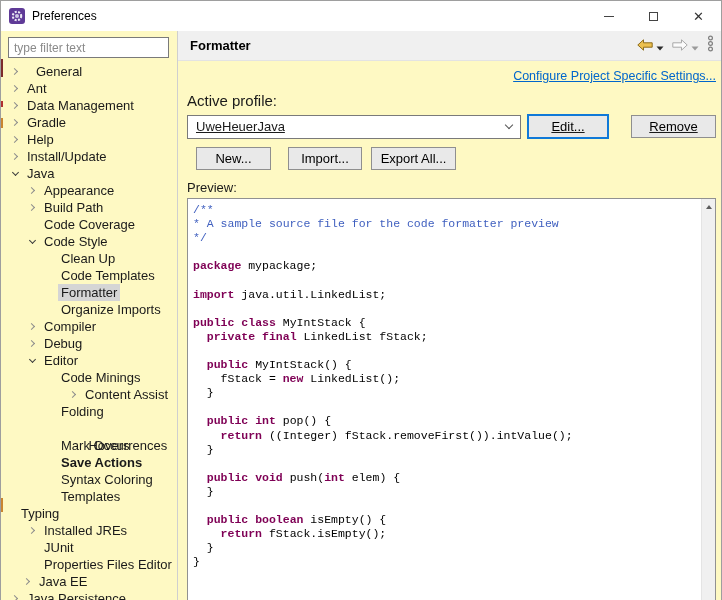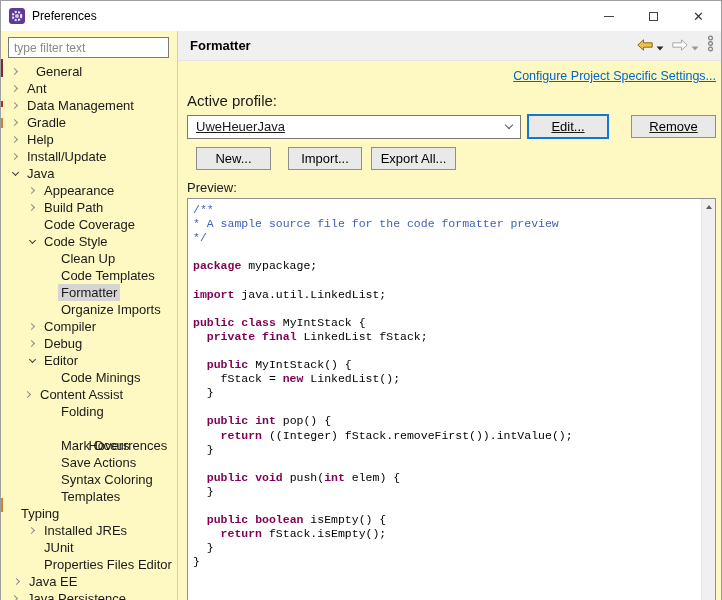--- a/index.html
+++ b/index.html
@@ -194,39 +194,39 @@
           <div class="tree-row" style="padding-left: 23px;">
             <span class="chev-box">
               <span class="chev expanded"></span>
             </span>
             <span class="tree-label">Editor</span>
           </div>
           <div class="tree-row" style="padding-left: 40px;">
             <span class="chev-box"></span>
             <span class="tree-label">Code Minings</span>
           </div>
-          <div class="tree-row" style="padding-left: 19px;">
+          <div class="tree-row" style="padding-left: 64px;">
             <span class="chev-box">
               <span class="chev collapsed"></span>
             </span>
             <span class="tree-label">Content Assist</span>
           </div>
           <div class="tree-row" style="padding-left: 40px;">
             <span class="chev-box"></span>
             <span class="tree-label">Folding</span>
           </div>
           <div class="tree-row" style="padding-left: 40px; flex-direction: column;">
             <span class="chev-box"></span>
             <span class="tree-label">Hovers</span>
           </div>
           <div class="tree-row" style="padding-left: 40px;">
             <span class="chev-box"></span>
             <span class="tree-label">Mark Occurrences</span>
           </div>
-          <div class="tree-row" style="padding-left: 40px;">
+          <div class="tree-row" style="padding-left: 40px; font-weight: bold;">
             <span class="chev-box"></span>
             <span class="tree-label">Save Actions</span>
           </div>
           <div class="tree-row" style="padding-left: 40px;">
             <span class="chev-box"></span>
             <span class="tree-label">Syntax Coloring</span>
           </div>
           <div class="tree-row" style="padding-left: 40px;">
             <span class="chev-box"></span>
             <span class="tree-label">Templates</span>
@@ -242,21 +242,21 @@
             <span class="tree-label">Installed JREs</span>
           </div>
           <div class="tree-row" style="padding-left: 23px;">
             <span class="chev-box"></span>
             <span class="tree-label">JUnit</span>
           </div>
           <div class="tree-row" style="padding-left: 23px;">
             <span class="chev-box"></span>
             <span class="tree-label">Properties Files Editor</span>
           </div>
-          <div class="tree-row" style="padding-left: 8px; align-items: center;">
+          <div class="tree-row" style="padding-left: 18px; align-items: center;">
             <span class="chev-box">
               <span class="chev collapsed"></span>
             </span>
             <span class="tree-label">Java EE</span>
           </div>
           <div class="tree-row" style="padding-left: 6px;">
             <span class="chev-box">
               <span class="chev collapsed"></span>
             </span>
             <span class="tree-label">Java Persistence</span>

